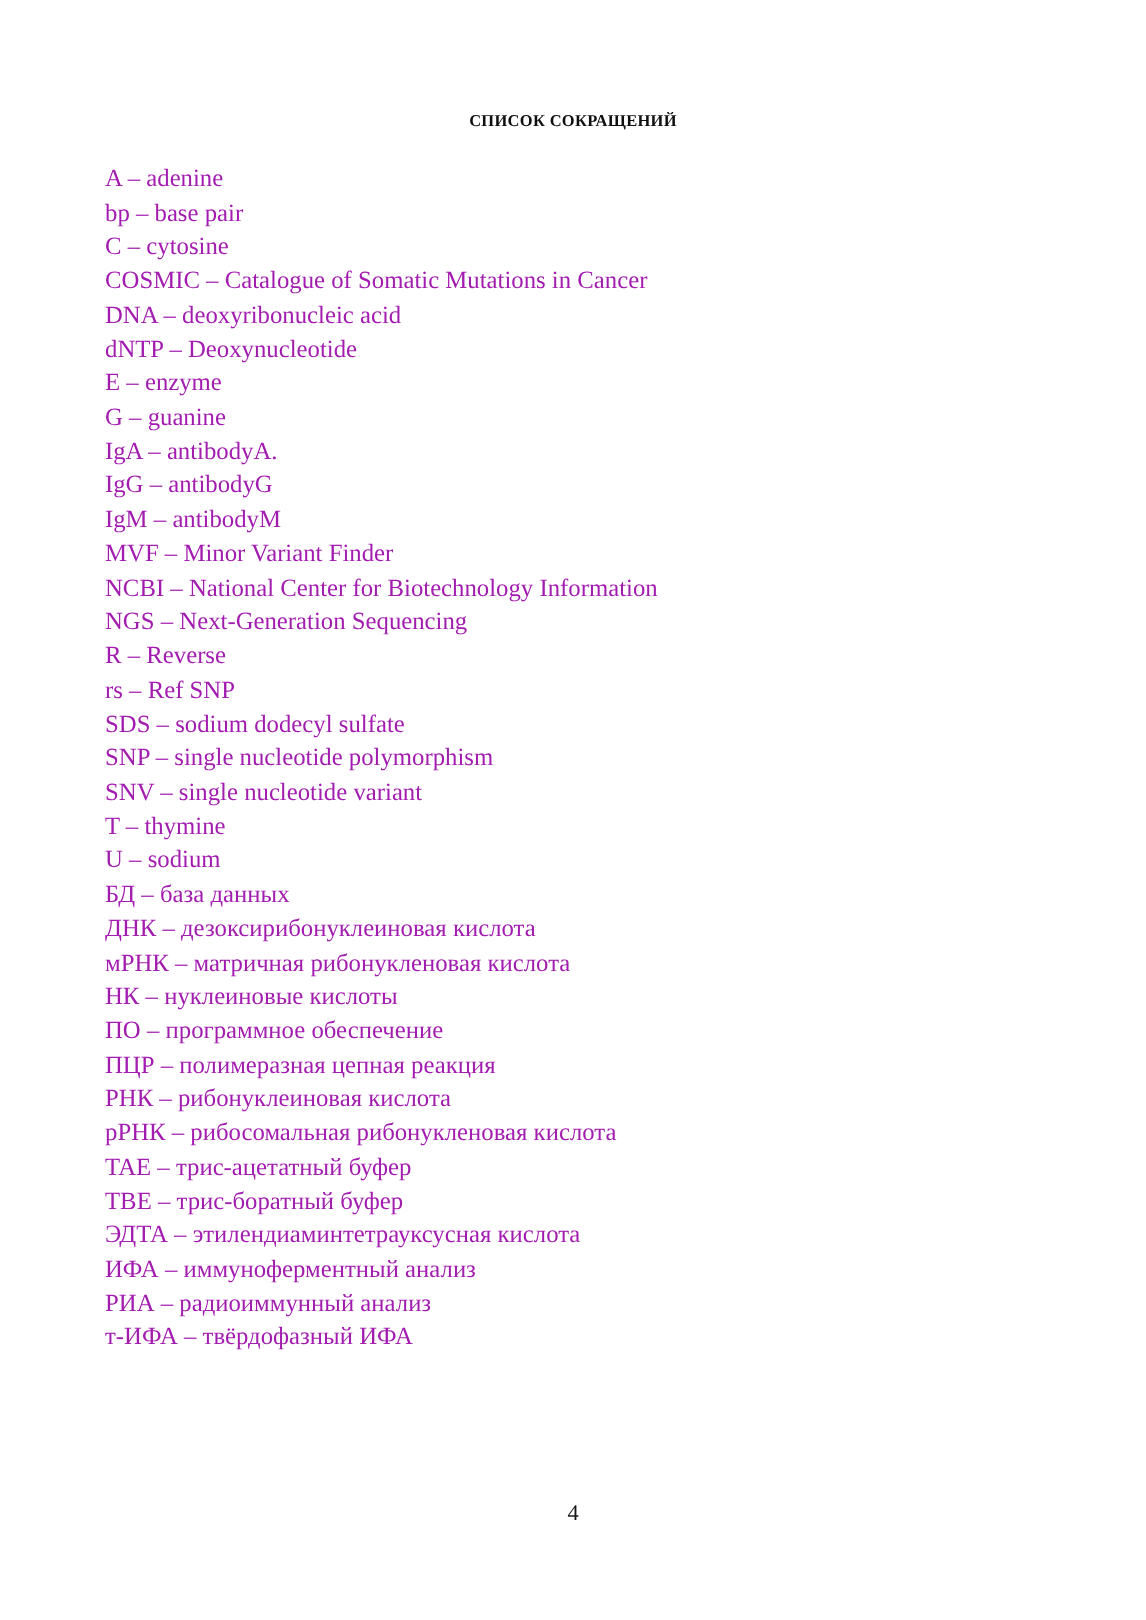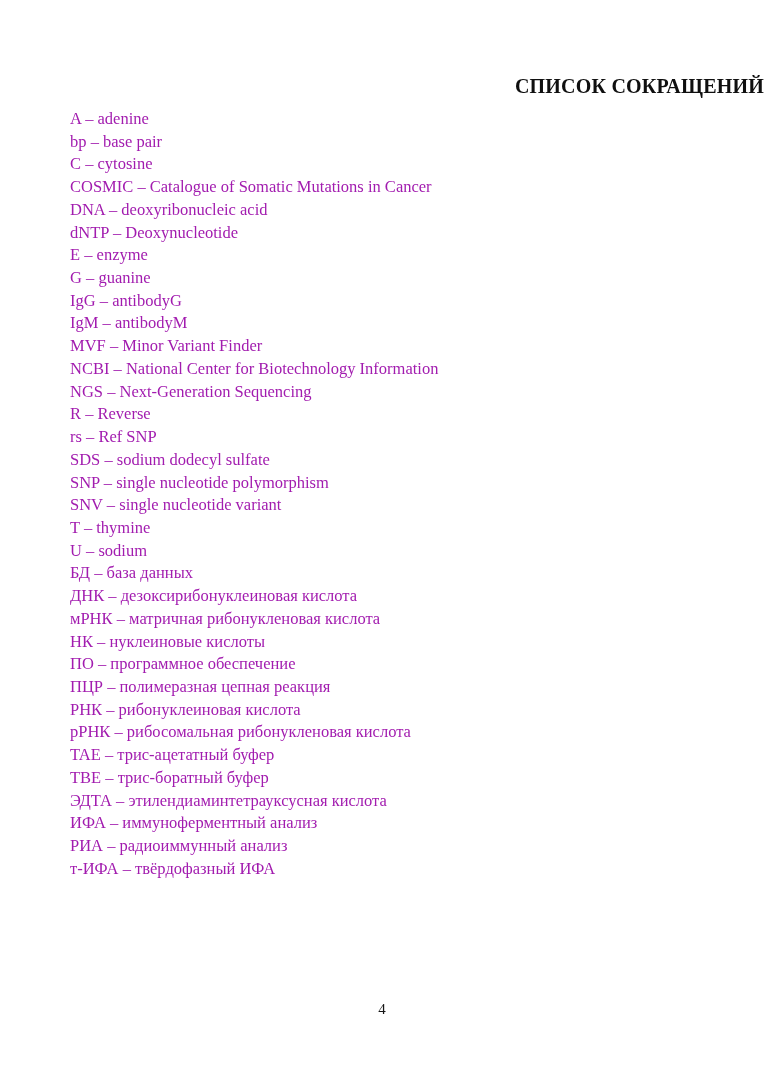--- a/index.html
+++ b/index.html
@@ -15,22 +15,22 @@
     font-family: "Liberation Serif", "DejaVu Serif", serif;
     color: #111111;
     overflow: hidden;
   }
   .doc-title {
     position: absolute;
     top: 75px;
     left: 0;
     width: 100%;
     margin: 0;
-    text-align: right;
-    font-size: 20px;
+    text-align: center;
+    font-size: 11px;
     font-weight: bold;
     letter-spacing: 0.2px;
     color: #0f0f0f;
   }
   .abbr-list {
     position: absolute;
     top: 108px;
     left: 70px;
     right: 36px;
     margin: 0;
@@ -61,20 +61,21 @@
 
   <ul class="abbr-list" id="abbr-list">
       <li><span>A</span><span> – </span><span>adenine</span></li>
       <li><span>bp</span><span> – </span><span>base pair</span></li>
       <li><span>C</span><span> – </span><span>cytosine</span></li>
       <li><span>COSMIC</span><span> – </span><span>Catalogue of Somatic Mutations in Cancer</span></li>
       <li><span>DNA</span><span> – </span><span>deoxyribonucleic acid</span></li>
       <li><span>dNTP</span><span> – </span><span>Deoxynucleotide</span></li>
       <li><span>E</span><span> – </span><span>enzyme</span></li>
       <li><span>G</span><span> – </span><span>guanine</span></li>
+      <li><span>IgA</span><span> – </span><span>antibodyA.</span></li>
       <li><span>IgG</span><span> – </span><span>antibodyG</span></li>
       <li><span>IgM</span><span> – </span><span>antibodyM</span></li>
       <li><span>MVF</span><span> – </span><span>Minor Variant Finder</span></li>
       <li><span>NCBI</span><span> – </span><span>National Center for Biotechnology Information</span></li>
       <li><span>NGS</span><span> – </span><span>Next-Generation Sequencing</span></li>
       <li><span>R</span><span> – </span><span>Reverse</span></li>
       <li><span>rs</span><span> – </span><span>Ref SNP</span></li>
       <li><span>SDS</span><span> – </span><span>sodium dodecyl sulfate</span></li>
       <li><span>SNP</span><span> – </span><span>single nucleotide polymorphism</span></li>
       <li><span>SNV</span><span> – </span><span>single nucleotide variant</span></li>

